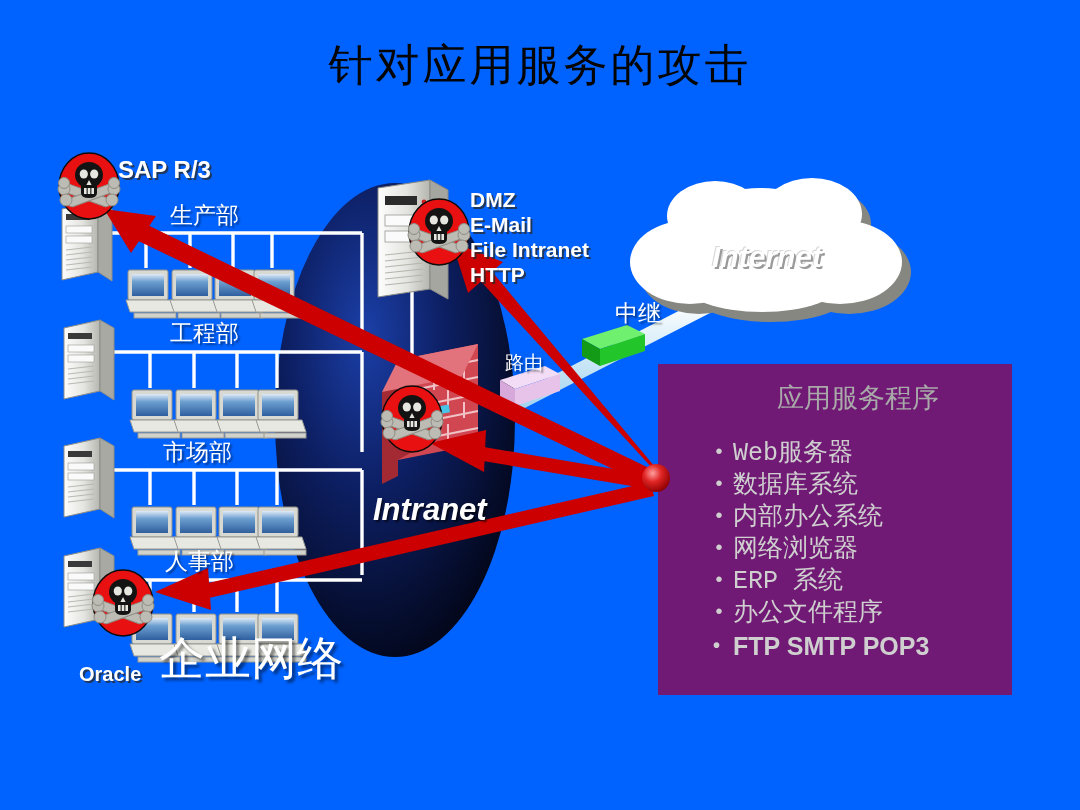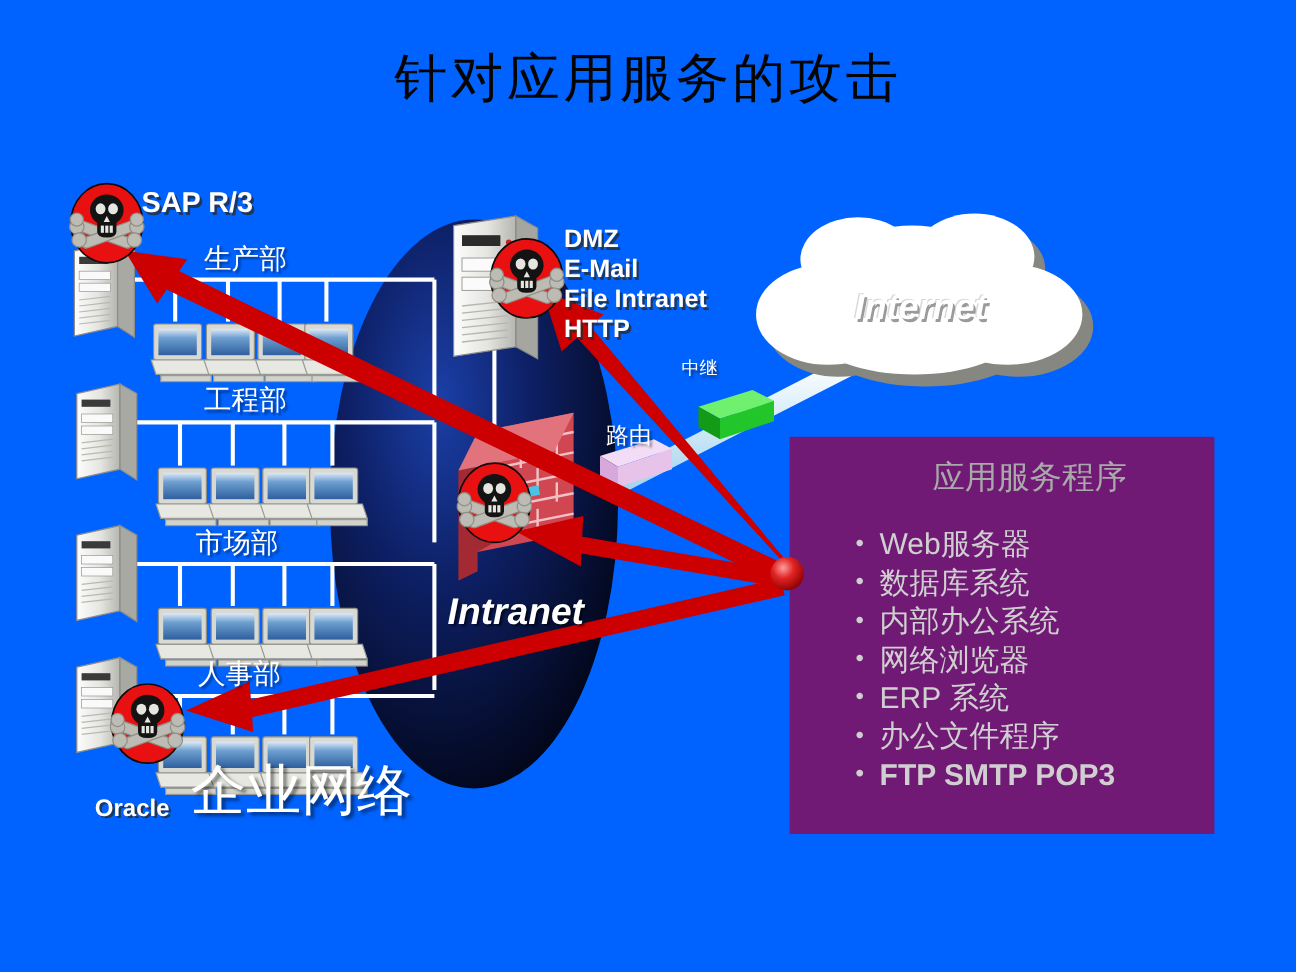--- a/index.html
+++ b/index.html
@@ -57,21 +57,21 @@
     text-shadow: 2px 2px 2px rgba(0,0,0,.45);
   }
 
   #lbl-sap      { left: 118px; top: 156px;  font-size: 24px; }
   #lbl-dmz      { left: 470px; top: 187px;  font-size: 21px; line-height: 25px; }
   #lbl-dmz div  { }
   #lbl-prod     { left: 170px; top: 200px;  font-size: 23px; }
   #lbl-eng      { left: 170px; top: 318px;  font-size: 23px; }
   #lbl-mkt      { left: 163px; top: 437px;  font-size: 23px; }
   #lbl-hr       { left: 165px; top: 546px;  font-size: 23px; }
-  #lbl-relay    { left: 568px; top: 298px;  font-size: 15px; }
+  #lbl-relay    { left: 615px; top: 298px;  font-size: 23px; }
   #lbl-route    { left: 505px; top: 350px;  font-size: 19px; }
   #lbl-oracle   { left: 79px;  top: 663px;  font-size: 20px; }
   #lbl-entnet   { left: 159px; top: 628px;  font-size: 46px; text-shadow: 3px 3px 3px rgba(0,0,0,.5); }
 
   .lbl-internet {
     position: absolute;
     left: 712px; top: 240px;
     font-family: "Liberation Sans", "DejaVu Sans", sans-serif;
     font-weight: bold;
     font-style: italic;
@@ -110,21 +110,21 @@
     font-size: 27px;
     color: #a9a9a9;
   }
   #app-panel ul {
     list-style: none;
     margin: 22px 0 0 0;
     padding: 0 0 0 55px;
   }
   #app-panel li {
     color: #cfcfcf;
-    font-family: Liberation Sans, sans-serif;
+    font-family: Liberation Mono, monospace;
     font-size: 25px;
     line-height: 32px;
     position: relative;
     padding-left: 20px;
     white-space: nowrap;
   }
   #app-panel li.latin {
     font-family: "Liberation Sans", "DejaVu Sans", sans-serif;
     font-weight: bold;
   }

